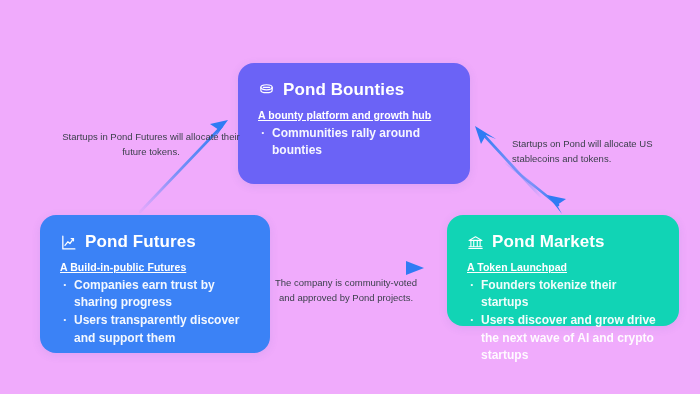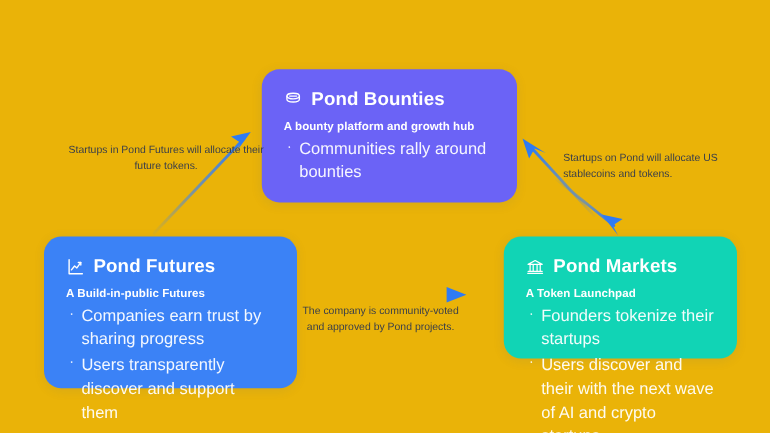--- a/index.html
+++ b/index.html
@@ -10,21 +10,21 @@
     width: 700px;
     height: 394px;
     background: #eff5fe;
     font-family: "Liberation Sans", sans-serif;
     overflow: hidden;
   }
   #stage {
     position: relative;
     width: 700px;
     height: 394px;
-    background: #eab308;
+    background: #f0abfc;
   }
 
   
   .card {
     position: absolute;
     border-radius: 16px;
     box-sizing: border-box;
     padding: 18px 20px 16px 20px;
     color: #ffffff;
     box-shadow: 0 2px 10px rgba(60, 90, 160, 0.10);
@@ -48,54 +48,56 @@
     font-weight: 600;
     letter-spacing: 0.1px;
     line-height: 1.1;
     white-space: nowrap;
   }
   .card-sub {
     font-size: 10.5px;
     font-weight: 700;
     margin-bottom: 4px;
     letter-spacing: 0.05px;
+    text-decoration: underline;
   }
   .card-list {
     margin: 0;
     padding: 0;
     list-style: none;
   }
   .card-list li {
     position: relative;
-    font-size: 15px;
+    font-size: 12px;
     line-height: 1.45;
     padding-left: 14px;
     margin-bottom: 1px;
     color: rgba(255,255,255,0.94);
+    font-weight: bold;
   }
   .card-list li::before {
     content: "\00B7";
     position: absolute;
     left: 3px;
     top: -1px;
     font-size: 13px;
     line-height: 1.45;
     color: rgba(255,255,255,0.9);
   }
 
   #card-bounties {
     left: 238px; top: 63px; width: 232px; height: 121px;
     background: #6b63f6;
   }
   #card-futures {
     left: 40px; top: 215px; width: 230px; height: 138px;
     background: #3b82f6;
   }
   #card-markets {
-    left: 458px; top: 215px; width: 212px; height: 111px;
+    left: 447px; top: 215px; width: 232px; height: 111px;
     background: #11d4b5;
   }
 
   
   .note {
     position: absolute;
     font-size: 9.5px;
     line-height: 1.55;
     color: #3a3f4a;
     text-align: center;
@@ -207,21 +209,21 @@
           <path d="M5.5 9.5 v8 M9.5 9.5 v8 M14.5 9.5 v8 M18.5 9.5 v8"></path>
           <path d="M3 18 h18"></path>
           <path d="M2.5 20.5 h19"></path>
         </svg>
       </span>
       <span class="card-title">Pond Markets</span>
     </div>
     <div class="card-sub">A Token Launchpad</div>
     <ul class="card-list">
       <li>Founders tokenize their startups</li>
-      <li>Users discover and their with the next wave of AI and crypto startups</li>
+      <li>Users discover and grow drive the next wave of AI and crypto startups</li>
     </ul>
   </div>
 
   <div class="note" id="note-left">Startups in Pond Futures will allocate their future tokens.</div>
   <div class="note" id="note-right">Startups on Pond will allocate US stablecoins and tokens.</div>
   <div class="note" id="note-mid">The company is community-voted and approved by Pond projects.</div>
 
 </div>
 
 </body></html>

